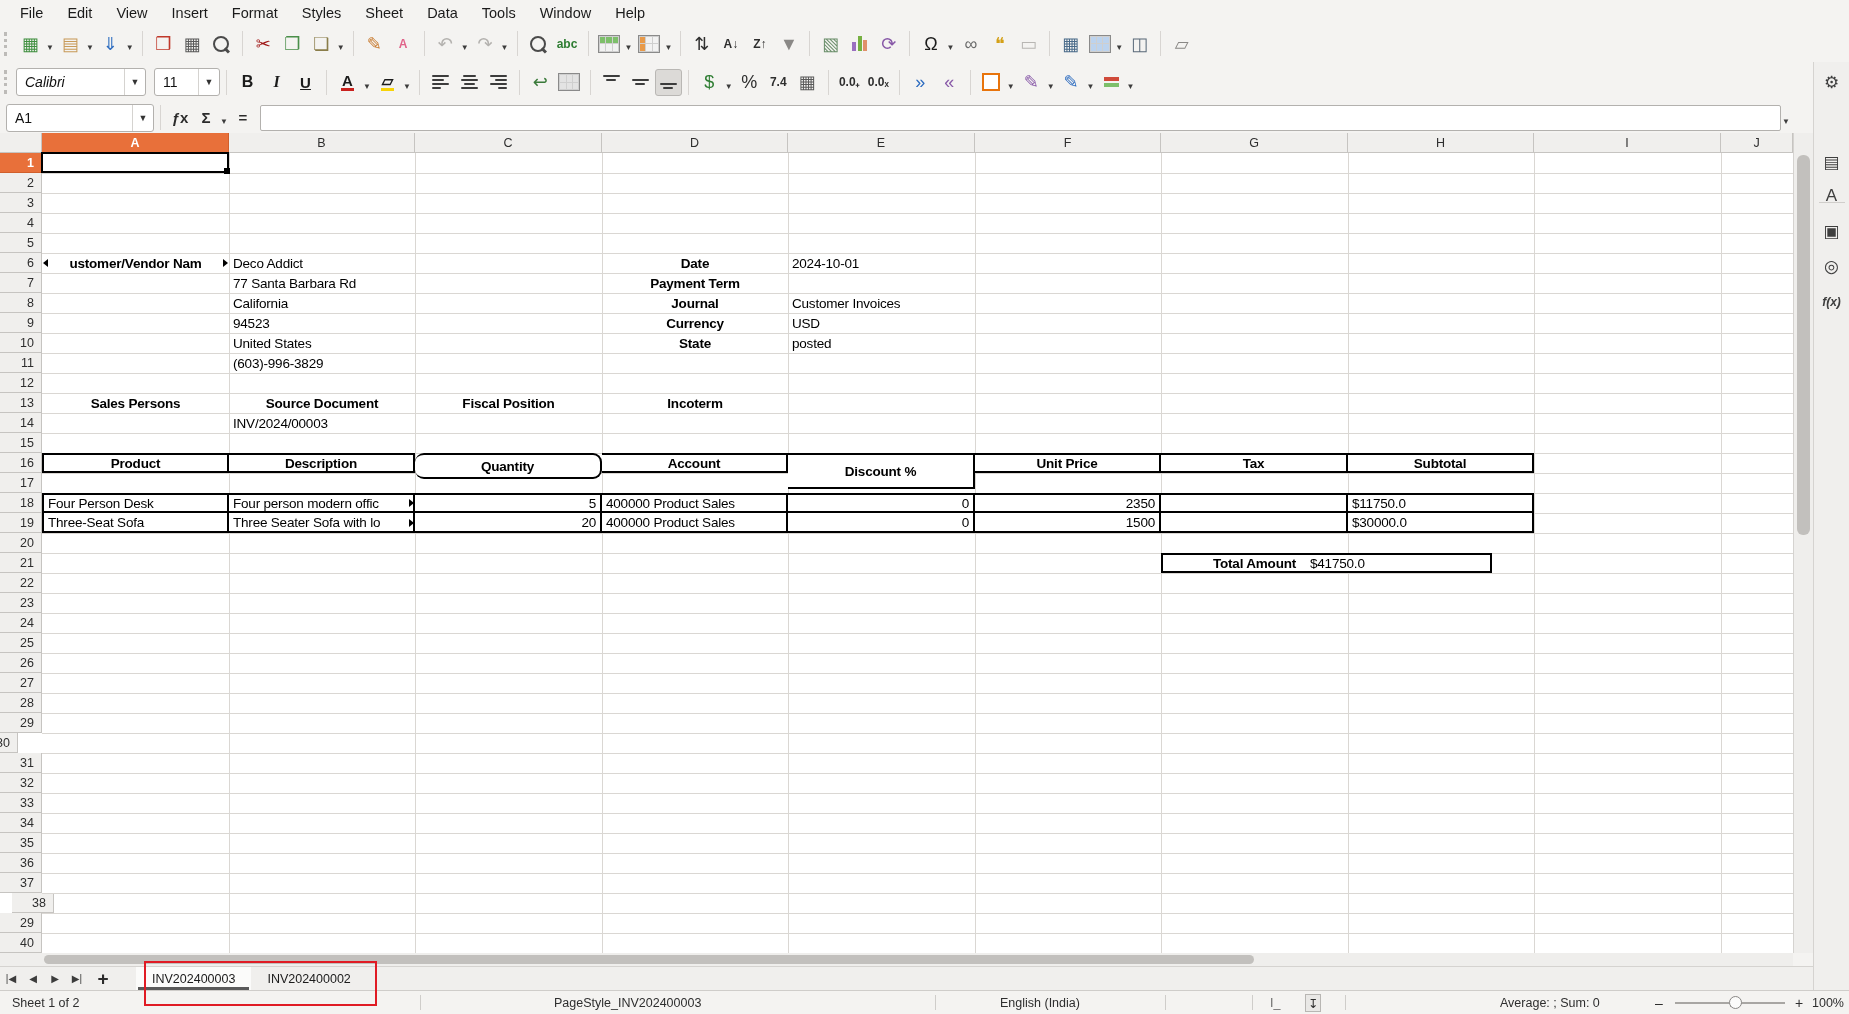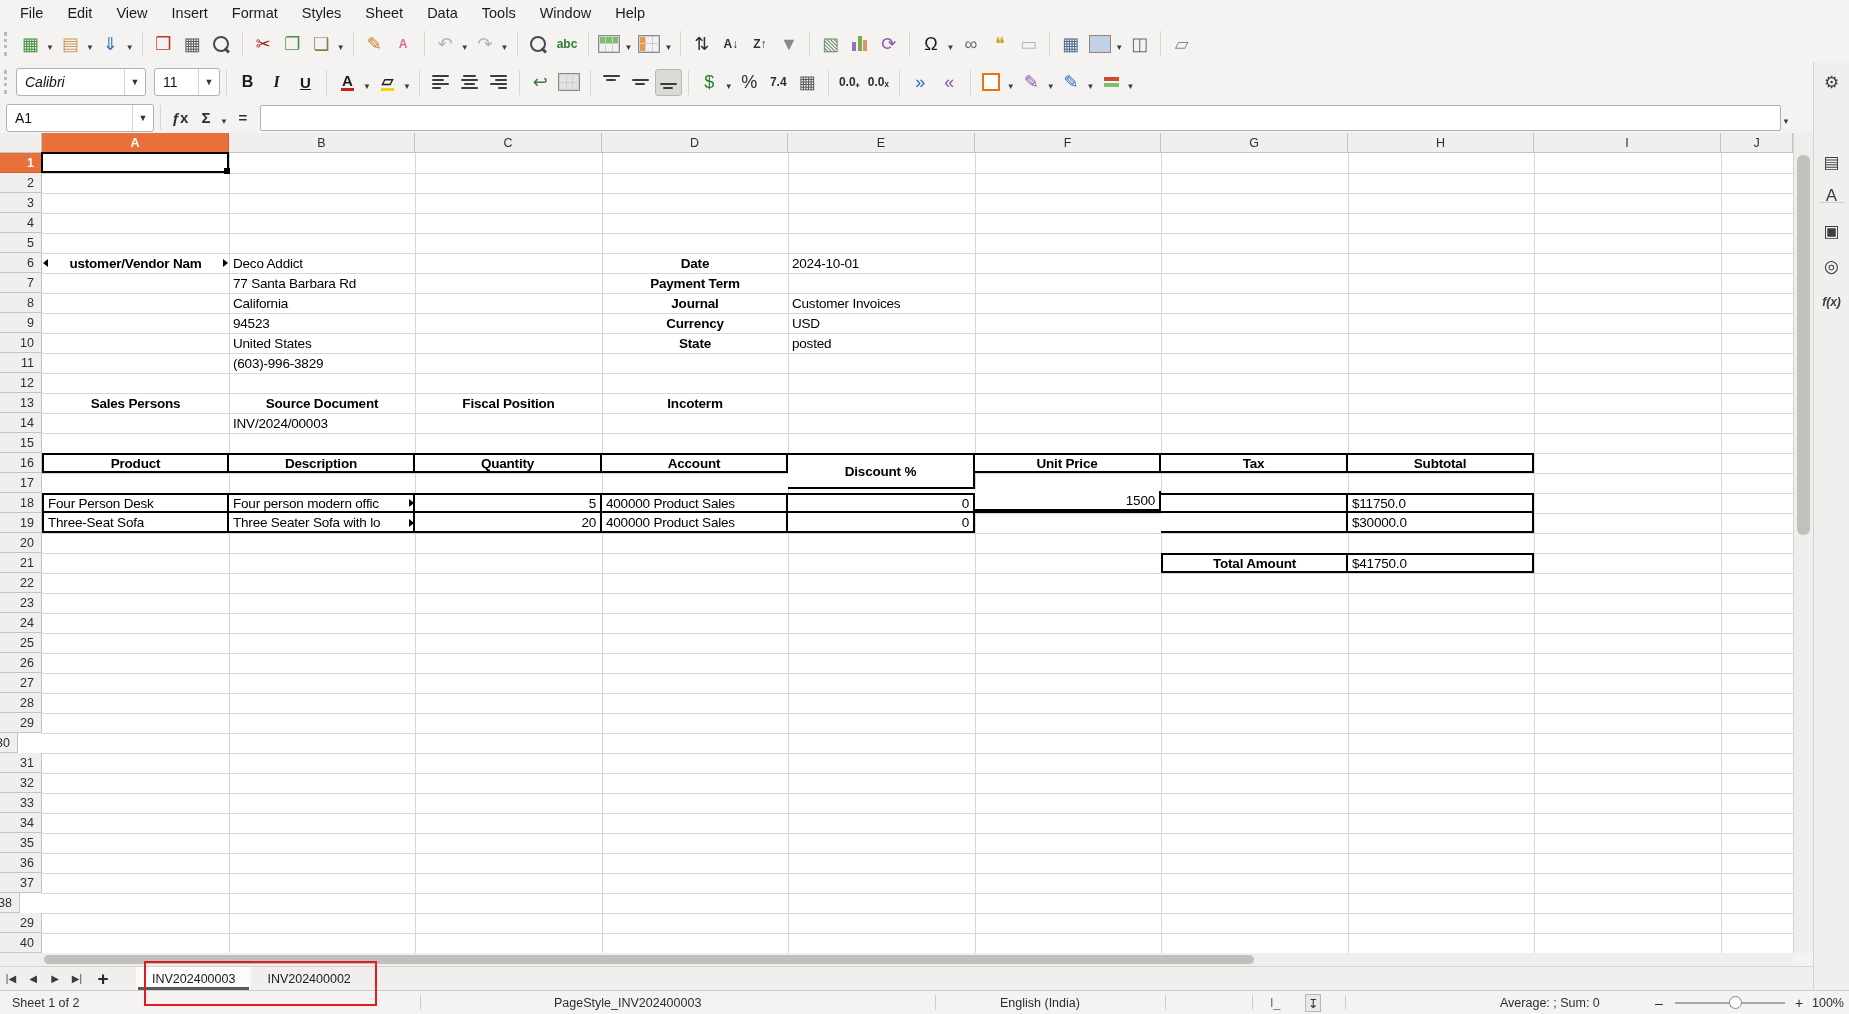--- a/index.html
+++ b/index.html
@@ -466,21 +466,21 @@
       <div class="rh" style="left: 0px; top: 560px; width: 42px; height: 20px;">28</div>
       <div class="rh" style="left: 0px; top: 580px; width: 42px; height: 20px;">29</div>
       <div class="rh" style="left: 0px; top: 600px; width: 18px; height: 20px;">30</div>
       <div class="rh" style="left: 0px; top: 620px; width: 42px; height: 20px;">31</div>
       <div class="rh" style="left: 0px; top: 640px; width: 42px; height: 20px;">32</div>
       <div class="rh" style="left: 0px; top: 660px; width: 42px; height: 20px;">33</div>
       <div class="rh" style="left: 0px; top: 680px; width: 42px; height: 20px;">34</div>
       <div class="rh" style="left: 0px; top: 700px; width: 42px; height: 20px;">35</div>
       <div class="rh" style="left: 0px; top: 720px; width: 42px; height: 20px;">36</div>
       <div class="rh" style="left: 0px; top: 740px; width: 42px; height: 20px;">37</div>
-      <div class="rh" style="left: 0px; top: 760px; width: 20px; height: 20px; text-align: right;">38</div>
+      <div class="rh" style="left: 12px; top: 760px; width: 42px; height: 20px; text-align: right;">38</div>
       <div class="rh" style="left: 0px; top: 780px; width: 42px; height: 20px;">29</div>
       <div class="rh" style="left: 0px; top: 800px; width: 42px; height: 20px;">40</div>
       <div class="gl" style="left: 229px; top: 20px; width: 1px; height: 800px;"></div>
       <div class="gl" style="left: 415px; top: 20px; width: 1px; height: 800px;"></div>
       <div class="gl" style="left: 602px; top: 20px; width: 1px; height: 800px;"></div>
       <div class="gl" style="left: 788px; top: 20px; width: 1px; height: 800px;"></div>
       <div class="gl" style="left: 975px; top: 20px; width: 1px; height: 800px;"></div>
       <div class="gl" style="left: 1161px; top: 20px; width: 1px; height: 800px;"></div>
       <div class="gl" style="left: 1348px; top: 20px; width: 1px; height: 800px;"></div>
       <div class="gl" style="left: 1534px; top: 20px; width: 1px; height: 800px;"></div>
@@ -542,46 +542,46 @@
       <div class="cell b ac" style="left: 602px; top: 200px; width: 186px; height: 20px;">State</div>
       <div class="cell" style="left: 788px; top: 200px; width: 187px; height: 20px;">posted</div>
       <div class="cell" style="left: 229px; top: 220px; width: 186px; height: 20px;">(603)-996-3829</div>
       <div class="cell b ac" style="left: 42px; top: 260px; width: 187px; height: 20px;">Sales Persons</div>
       <div class="cell b ac" style="left: 229px; top: 260px; width: 186px; height: 20px;">Source Document</div>
       <div class="cell b ac" style="left: 415px; top: 260px; width: 187px; height: 20px;">Fiscal Position</div>
       <div class="cell b ac" style="left: 602px; top: 260px; width: 186px; height: 20px;">Incoterm</div>
       <div class="cell" style="left: 229px; top: 280px; width: 186px; height: 20px;">INV/2024/00003</div>
       <div class="cell b ac wbg" style="left: 42px; top: 320px; width: 187px; height: 20px; border-width: 2px; border-style: solid; border-color: rgb(0, 0, 0);">Product</div>
       <div class="cell b ac wbg" style="left: 229px; top: 320px; width: 186px; height: 20px; border-top: 2px solid rgb(0, 0, 0); border-bottom: 2px solid rgb(0, 0, 0); border-right: 2px solid rgb(0, 0, 0);">Description</div>
-      <div class="cell b ac wbg" style="left: 415px; top: 320px; width: 187px; height: 20px; border-top: 2px solid rgb(0, 0, 0); border-bottom: 2px solid rgb(0, 0, 0); border-right: 2px solid rgb(0, 0, 0);">Quantity</div>
+      <div class="cell b ac wbg" style="left: 415px; top: 320px; width: 187px; height: 26px; border-top: 2px solid rgb(0, 0, 0); border-bottom: 2px solid rgb(0, 0, 0); border-right: 2px solid rgb(0, 0, 0); border-radius: 9px;">Quantity</div>
       <div class="cell b ac wbg" style="left: 602px; top: 320px; width: 186px; height: 20px; border-top: 2px solid rgb(0, 0, 0); border-bottom: 2px solid rgb(0, 0, 0); border-right: 2px solid rgb(0, 0, 0);">Account</div>
       <div class="cell b ac wbg" style="left: 788px; top: 320px; width: 187px; height: 36px; border-top: 2px solid rgb(0, 0, 0); border-bottom: 2px solid rgb(0, 0, 0); border-right: 2px solid rgb(0, 0, 0);">Discount %</div>
       <div class="cell b ac wbg" style="left: 975px; top: 320px; width: 186px; height: 20px; border-top: 2px solid rgb(0, 0, 0); border-bottom: 2px solid rgb(0, 0, 0); border-right: 2px solid rgb(0, 0, 0);">Unit Price</div>
       <div class="cell b ac wbg" style="left: 1161px; top: 320px; width: 187px; height: 20px; border-top: 2px solid rgb(0, 0, 0); border-bottom: 2px solid rgb(0, 0, 0); border-right: 2px solid rgb(0, 0, 0);">Tax</div>
       <div class="cell b ac wbg" style="left: 1348px; top: 320px; width: 186px; height: 20px; border-top: 2px solid rgb(0, 0, 0); border-bottom: 2px solid rgb(0, 0, 0); border-right: 2px solid rgb(0, 0, 0);">Subtotal</div>
       <div class="cell wbg" style="left: 42px; top: 360px; width: 187px; height: 20px; border-width: 2px; border-style: solid; border-color: rgb(0, 0, 0);">Four Person Desk</div>
       <div class="cell wbg" style="left: 229px; top: 360px; width: 186px; height: 20px; border-top: 2px solid rgb(0, 0, 0); border-bottom: 2px solid rgb(0, 0, 0); border-right: 2px solid rgb(0, 0, 0);">Four person modern offic</div>
       <span class="ovfa r" style="left: 409px; top: 366px;"></span>
       <div class="cell ar wbg" style="left: 415px; top: 360px; width: 187px; height: 20px; border-top: 2px solid rgb(0, 0, 0); border-bottom: 2px solid rgb(0, 0, 0); border-right: 2px solid rgb(0, 0, 0);">5</div>
       <div class="cell wbg" style="left: 602px; top: 360px; width: 186px; height: 20px; border-top: 2px solid rgb(0, 0, 0); border-bottom: 2px solid rgb(0, 0, 0); border-right: 2px solid rgb(0, 0, 0);">400000 Product Sales</div>
       <div class="cell ar wbg" style="left: 788px; top: 360px; width: 187px; height: 20px; border-top: 2px solid rgb(0, 0, 0); border-bottom: 2px solid rgb(0, 0, 0); border-right: 2px solid rgb(0, 0, 0);">0</div>
       <div class="cell ar wbg" style="left: 975px; top: 360px; width: 186px; height: 20px; border-top: 2px solid rgb(0, 0, 0); border-bottom: 2px solid rgb(0, 0, 0); border-right: 2px solid rgb(0, 0, 0);">2350</div>
       <div class="cell wbg" style="left: 1161px; top: 360px; width: 187px; height: 20px; border-top: 2px solid rgb(0, 0, 0); border-bottom: 2px solid rgb(0, 0, 0); border-right: 2px solid rgb(0, 0, 0);"></div>
       <div class="cell wbg" style="left: 1348px; top: 360px; width: 186px; height: 20px; border-top: 2px solid rgb(0, 0, 0); border-bottom: 2px solid rgb(0, 0, 0); border-right: 2px solid rgb(0, 0, 0);">$11750.0</div>
       <div class="cell wbg" style="left: 42px; top: 380px; width: 187px; height: 20px; border-left: 2px solid rgb(0, 0, 0); border-bottom: 2px solid rgb(0, 0, 0); border-right: 2px solid rgb(0, 0, 0);">Three-Seat Sofa</div>
       <div class="cell wbg" style="left: 229px; top: 380px; width: 186px; height: 20px; border-bottom: 2px solid rgb(0, 0, 0); border-right: 2px solid rgb(0, 0, 0);">Three Seater Sofa with lo</div>
       <span class="ovfa r" style="left: 409px; top: 386px;"></span>
       <div class="cell ar wbg" style="left: 415px; top: 380px; width: 187px; height: 20px; border-bottom: 2px solid rgb(0, 0, 0); border-right: 2px solid rgb(0, 0, 0);">20</div>
       <div class="cell wbg" style="left: 602px; top: 380px; width: 186px; height: 20px; border-bottom: 2px solid rgb(0, 0, 0); border-right: 2px solid rgb(0, 0, 0);">400000 Product Sales</div>
       <div class="cell ar wbg" style="left: 788px; top: 380px; width: 187px; height: 20px; border-bottom: 2px solid rgb(0, 0, 0); border-right: 2px solid rgb(0, 0, 0);">0</div>
-      <div class="cell ar wbg" style="left: 975px; top: 358px; width: 186px; height: 20px; border-bottom: 2px solid rgb(0, 0, 0); border-right: 2px solid rgb(0, 0, 0);">1500</div>
+      <div class="cell ar wbg" style="left: 975px; top: 380px; width: 186px; height: 20px; border-bottom: 2px solid rgb(0, 0, 0); border-right: 2px solid rgb(0, 0, 0);">1500</div>
       <div class="cell wbg" style="left: 1161px; top: 380px; width: 187px; height: 20px; border-bottom: 2px solid rgb(0, 0, 0); border-right: 2px solid rgb(0, 0, 0);"></div>
       <div class="cell wbg" style="left: 1348px; top: 380px; width: 186px; height: 20px; border-bottom: 2px solid rgb(0, 0, 0); border-right: 2px solid rgb(0, 0, 0);">$30000.0</div>
       <div class="cell b ac wbg" style="left: 1161px; top: 420px; width: 187px; height: 20px; border-width: 2px; border-style: solid; border-color: rgb(0, 0, 0);">Total Amount</div>
-      <div class="cell wbg" style="left: 1348px; top: 420px; width: 186px; height: 20px; border-top: 2px solid rgb(0, 0, 0); border-bottom: 2px solid rgb(0, 0, 0); border-right: 2px solid rgb(0, 0, 0);">$41750.0</div>
+      <div class="cell wbg" style="left: 1306px; top: 420px; width: 186px; height: 20px; border-top: 2px solid rgb(0, 0, 0); border-bottom: 2px solid rgb(0, 0, 0); border-right: 2px solid rgb(0, 0, 0);">$41750.0</div>
       <div id="selbox" style="left: 41px; top: 19px; width: 188px; height: 21px;"></div>
     </div>
 
   <div id="vscroll">
       <div id="vthumb"></div>
     </div>
   <div id="hscroll">
       <div id="hthumb"></div>
     </div>
 

